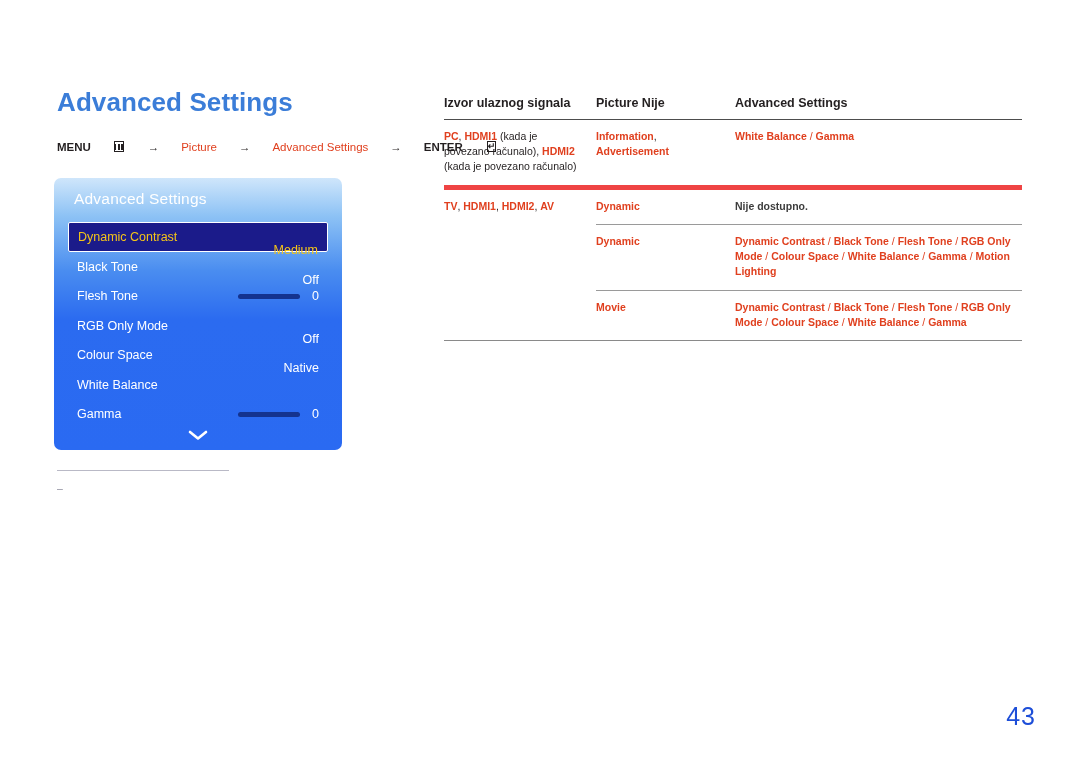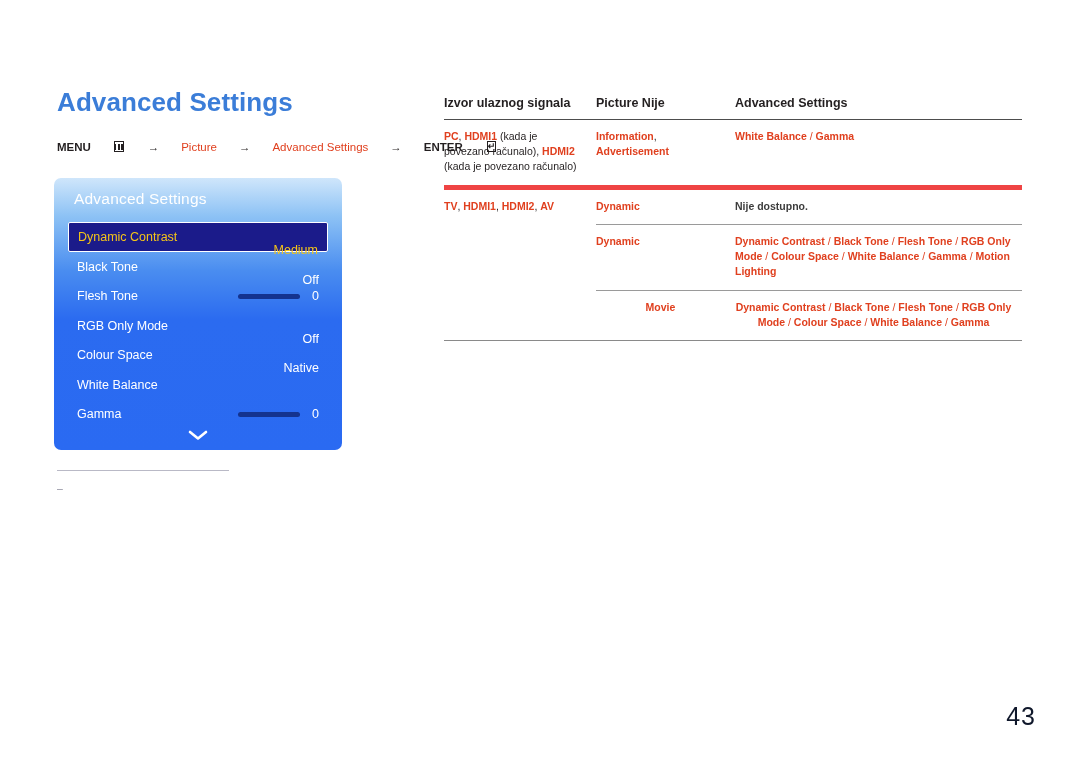--- a/index.html
+++ b/index.html
@@ -228,34 +228,34 @@
     line-height: 1.45;
     padding: 9px 10px 10px 0;
     color: #231f20;
   }
   .tbl td.col1 { padding-right: 14px; }
 
   .tbl tr.sep-partial td.col1 { border-top: none; }
   .tbl tr.sep-partial td.col2,
   .tbl tr.sep-partial td.col3 { border-top: 1px solid #9a9a9a; }
   .tbl tr.sep-full td { border-top: 5px solid #ef4444; }
-  .tbl tr.last-rule td { border-bottom: 1px solid #8a8a8a; text-align: center; }
+  .tbl tr.last-rule td { border-bottom: 1px solid #8a8a8a; }
 
   .red { color: #e0401f; font-weight: bold; }
   .blk { color: #231f20; font-weight: normal; }
   .sep-slash { color: #e0401f; font-weight: normal; }
   .gray-note { color: #3d3d3d; font-weight: bold; }
 
   
   .page-number {
     position: absolute;
     right: 44px;
     bottom: 32px;
     font-size: 25px;
-    color: #0f172a;
+    color: #1d4ed8;
     letter-spacing: 1px;
     margin-left: 16px;
   }
 </style>
 </head>
 <body>
 
 <div class="left-col">
 
   <h1 class="page-title">Advanced Settings</h1>

